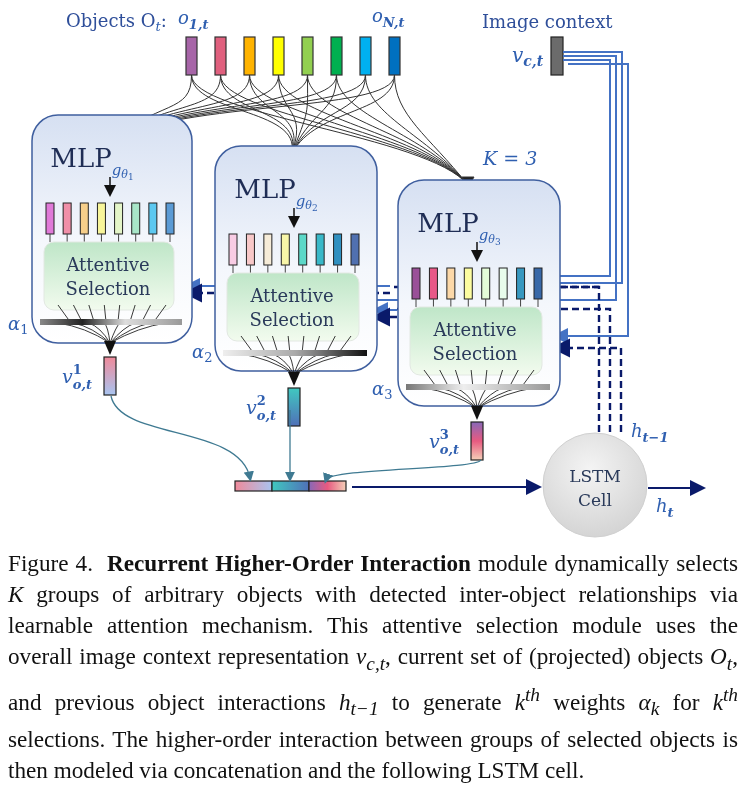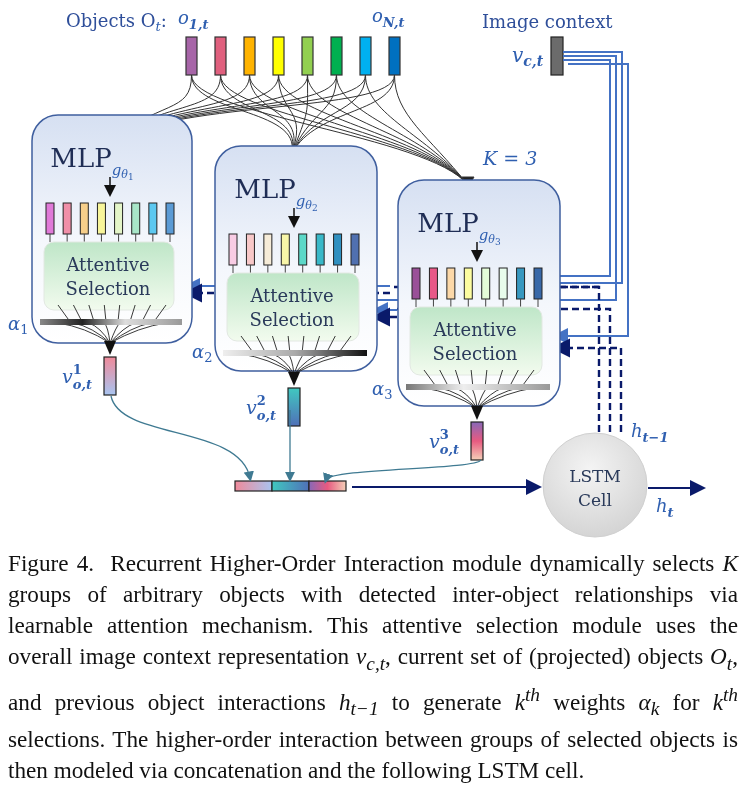--- a/index.html
+++ b/index.html
@@ -8,21 +8,21 @@
   .lbl { font-family:"DejaVu Serif", serif; fill:#2f4f9a; }
   .lbl-it { font-family:"DejaVu Serif", serif; font-style:italic; fill:#2f5fb0; }
   .mlp { font-family:"DejaVu Serif", serif; fill:#1f2d55; }
   .att { font-family:"DejaVu Serif", serif; fill:#2a3a5a; }
   .lstm { font-family:"DejaVu Serif", serif; fill:#2a3a5a; }
   #caption {
     position:absolute; left:8px; top:548px; width:730px;
     font-family:"Liberation Serif", serif; font-size:23.2px; line-height:31px;
     color:#111; text-align:justify;
   }
-  #caption b { font-weight:normal; }
+  #caption b { font-weight:bold; }
   #caption i { font-style:italic; }
 </style>
 </head>
 <body>
 
 <svg id="fig" viewBox="0 0 746 540" xmlns="http://www.w3.org/2000/svg">
   <defs>
     <linearGradient id="boxGrad" x1="0" y1="0" x2="0" y2="1">
       <stop offset="0" stop-color="#d6e0f2"></stop>
       <stop offset="0.55" stop-color="#f4f7fc"></stop>

